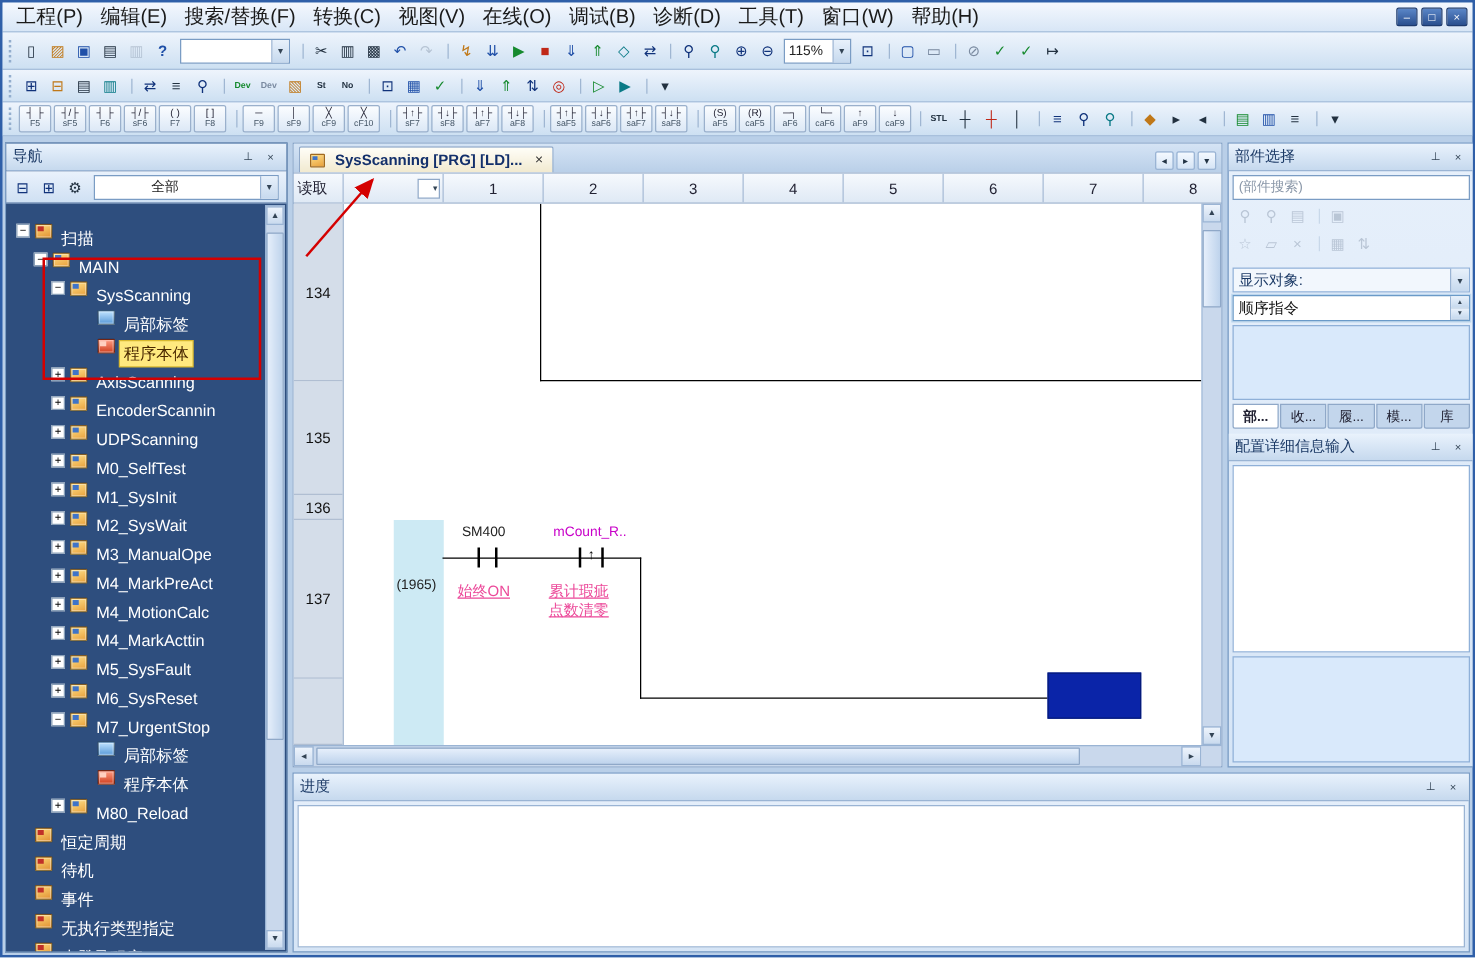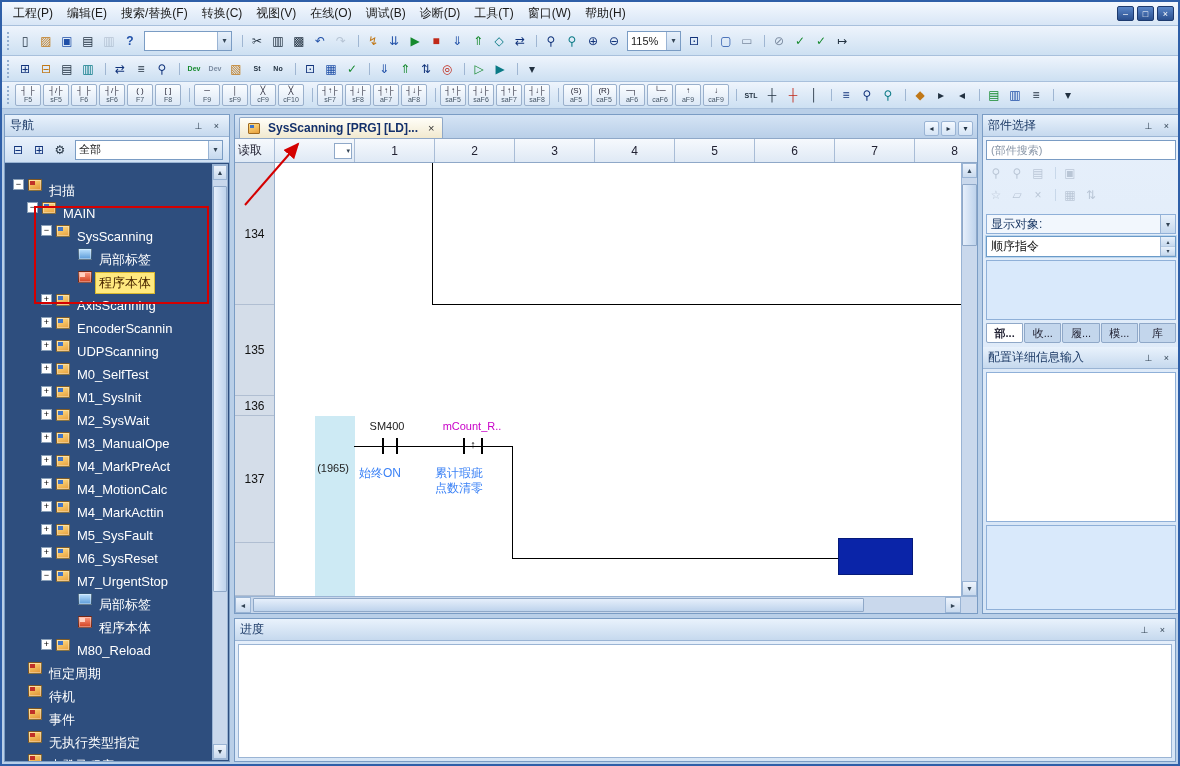--- a/index.html
+++ b/index.html
@@ -4,21 +4,21 @@
 <style>
   html,body{margin:0;padding:0;background:#eef2f8;}
   *{box-sizing:border-box;}
   .win{position:relative;width:1180px;height:766px;border:2px solid #2f5fa8;background:#b9cfe8;
        font-family:"Liberation Sans","DejaVu Sans",sans-serif;overflow:hidden;}
 
   
   .menubar{height:24px;display:flex;align-items:center;background:linear-gradient(#f4f8fe,#d8e6f6);
            border-bottom:1px solid #a8c0dc;padding-left:4px;}
   .menus{display:flex;align-items:center;}
-  .menu-item{font-size:12px;color:#1a1a1a;padding:4px 7px;cursor:default;}
+  .menu-item{font-size:16px;color:#1a1a1a;padding:4px 7px;cursor:default;}
   .winctl{margin-left:auto;display:flex;gap:3px;padding-right:4px;}
   .wbtn{width:17px;height:15px;background:linear-gradient(#5a86c8,#2a4f8e);color:#fff;font-size:9px;
         display:flex;align-items:center;justify-content:center;border:1px solid #1d3a6e;border-radius:2px;}
 
   
   .tb{display:flex;align-items:center;background:linear-gradient(#eef4fc,#cde0f2);
       border-bottom:1px solid #a8c0dc;padding:2px 4px;}
   .tb1{height:30px;} .tb2{height:26px;} .tb3{height:27px;}
   .grip{width:4px;height:18px;margin:0 4px 0 1px;border-left:2px dotted #93aece;}
   .tbg{display:flex;align-items:center;gap:1px;}
@@ -29,21 +29,21 @@
   .tile.bold .g{font-weight:bold;}
   .tile.dis{opacity:.4;}
   .tile.gap,.fk.gap{margin-left:11px;}
   .tile.gap::before,.fk.gap::before{content:"";position:absolute;left:-6px;top:3px;bottom:3px;width:1px;background:#9fb6d2;}
   .c-ink{color:#223140;} .c-blue{color:#2050a8;} .c-green{color:#168a2e;} .c-red{color:#c02818;}
   .c-amber{color:#c07818;} .c-teal{color:#0a7a86;} .c-gray{color:#7a8aa0;} .c-navy{color:#10327a;}
   .combo{height:20px;background:#fff;border:1px solid #7a9cc4;display:flex;align-items:center;font-size:11px;color:#222;}
   .combo .cval{flex:1;padding:0 3px;white-space:nowrap;overflow:hidden;}
   .combo .arr{width:14px;height:100%;background:linear-gradient(#e8f1fb,#c6d9ee);border-left:1px solid #9ab4d4;
               display:flex;align-items:center;justify-content:center;font-size:8px;color:#345;}
-  .tcombo{width:88px;margin:0 4px;} .zcombo{width:54px;margin:0 3px;} .navcombo{flex:1;margin:0 3px;}
+  .tcombo{width:88px;margin:0 4px;} .zcombo{width:54px;margin:0 3px;} .navcombo{flex:1;margin:0 3px;padding-left:42px;}
   .fk{position:relative;width:26px;height:22px;margin-right:1px;border:1px solid #9ab0cc;border-radius:2px;
       background:linear-gradient(#fbfdff,#dce8f6);display:flex;flex-direction:column;align-items:center;justify-content:center;line-height:1;}
   .fk .s{font-size:8px;color:#223;} .fk .k{font-size:7px;color:#456;margin-top:1px;}
 
   
   .panel-hd{height:22px;flex:none;background:linear-gradient(#e9f2fc,#c6d9ee);border-bottom:1px solid #9ab4d4;
             display:flex;align-items:center;font-size:12px;color:#1c3a66;padding:0 5px;gap:3px;}
   .panel-hd .t{flex:1;white-space:nowrap;overflow:hidden;}
   .phbtn{width:15px;height:14px;display:flex;align-items:center;justify-content:center;font-size:9px;color:#345;
          border:1px solid transparent;border-radius:2px;}
@@ -102,21 +102,21 @@
          display:flex;align-items:center;justify-content:center;font-size:12px;color:#111;}
   .strip{position:absolute;background:#cdeaf4;}
   .wh{position:absolute;height:1px;background:#000;}
   .wv{position:absolute;width:1px;background:#000;}
   .cb{position:absolute;width:2px;height:16px;background:#000;}
   .cbar{position:absolute;background:#9ff2e4;border:1px solid #167a70;display:flex;align-items:center;
         font-size:12px;color:#000;padding-left:4px;}
   .stepnum{position:absolute;font-size:11px;color:#222;word-break:break-all;line-height:13px;text-align:right;}
   .devlab{position:absolute;font-size:11px;color:#222;text-align:center;white-space:nowrap;}
   .devlab.mag{color:#c800c8;}
-  .gcom{position:absolute;font-size:12px;color:#3b82f6;text-align:left;line-height:15px;}
+  .gcom{position:absolute;font-size:12px;color:#ec4899;text-align:center;line-height:15px;text-decoration:underline;}
   .edge{position:absolute;font-size:11px;font-weight:bold;color:#000;text-align:center;line-height:16px;}
   .bluebox{position:absolute;background:#0a24a8;border:1px solid #051a7a;}
   .evsb{width:16px;flex:none;background:#c9d8ec;border-left:1px solid #9ab4d4;display:flex;flex-direction:column;}
   .ehsb{height:17px;flex:none;display:flex;background:#c9d8ec;border-top:1px solid #9ab4d4;}
   .hbtn{width:16px;height:100%;flex:none;background:linear-gradient(#eef4fc,#c9daee);border:1px solid #9ab4d4;
         display:flex;align-items:center;justify-content:center;font-size:7px;color:#345;}
   .htrack{flex:1;position:relative;}
   .hthumb{position:absolute;top:1px;bottom:1px;left:2px;width:88%;background:linear-gradient(#e6effb,#bed3ec);
           border:1px solid #8fa8c8;border-radius:1px;}
   .corner{width:16px;height:100%;flex:none;background:#c9d8ec;}

